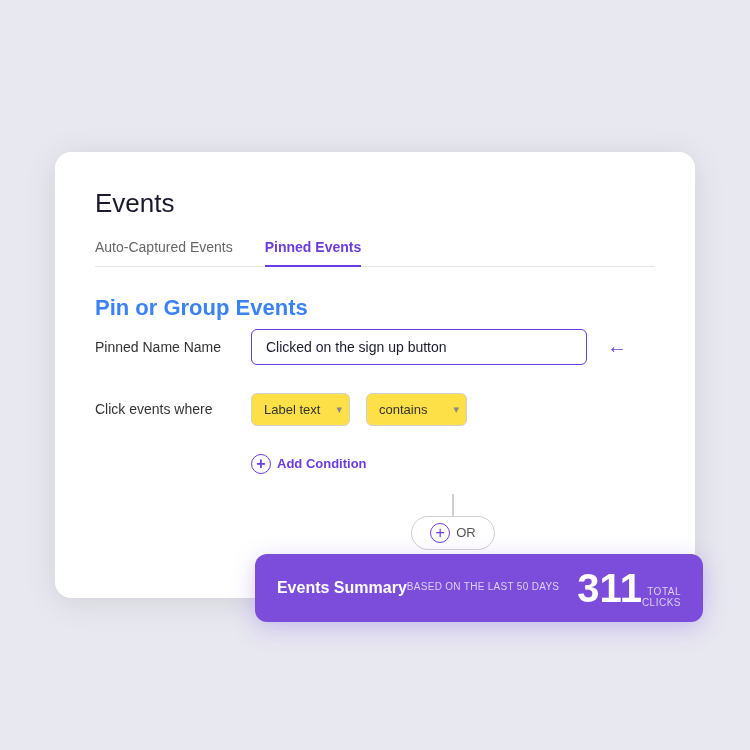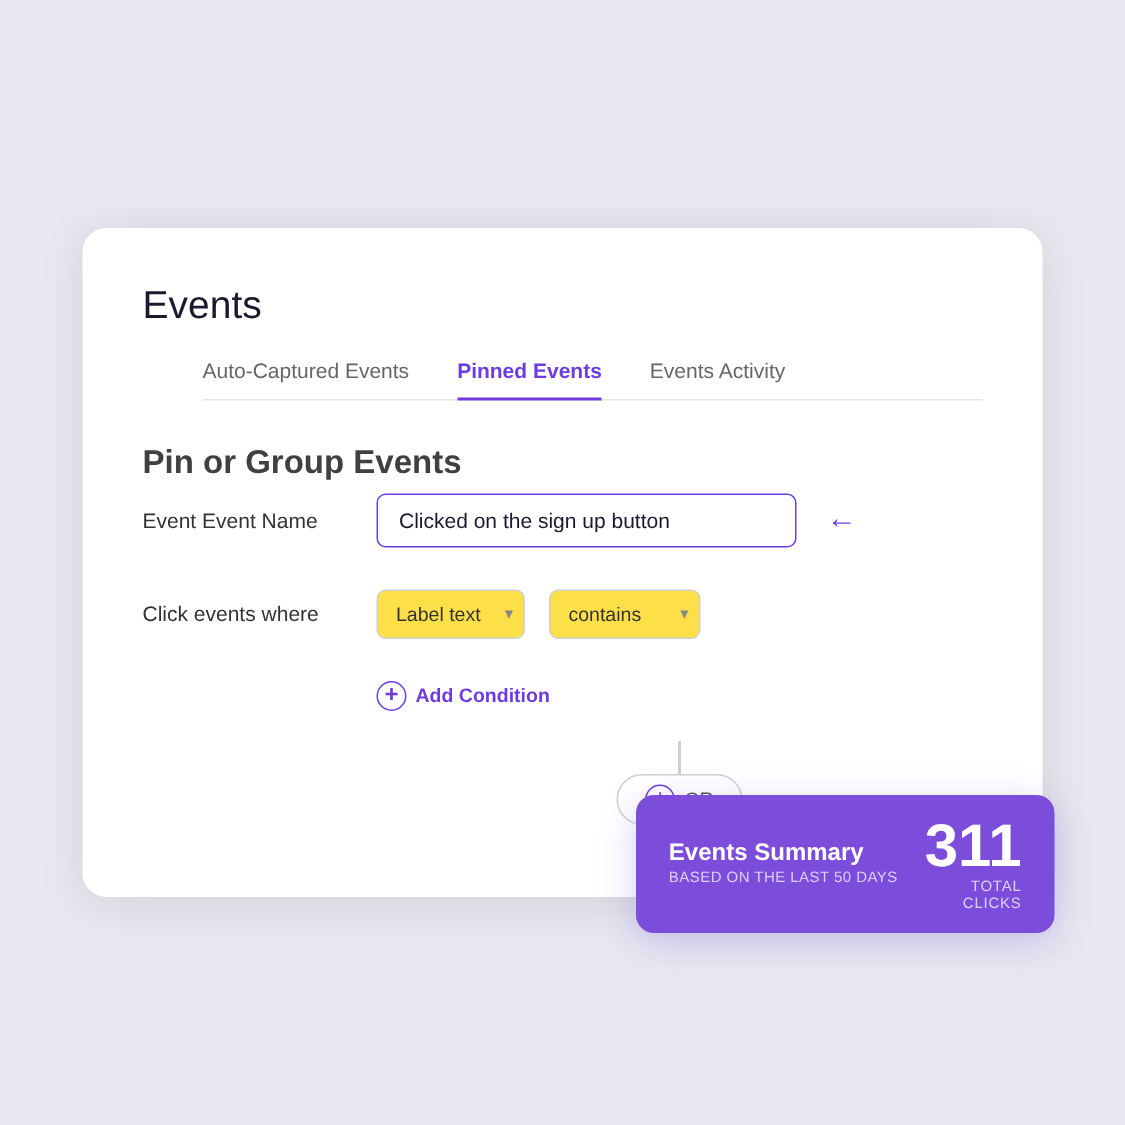--- a/index.html
+++ b/index.html
@@ -24,39 +24,38 @@
       font-size: 26px;
       font-weight: 400;
       color: #1a1a2e;
       margin-bottom: 20px;
     }
     .tabs {
       display: flex;
       gap: 32px;
       border-bottom: 1.5px solid #e5e5e5;
       margin-bottom: 28px;
-      margin-left: 40px;
     }
     .tab {
       font-size: 14px;
       color: #666;
       padding-bottom: 10px;
       cursor: pointer;
       border-bottom: 2.5px solid transparent;
       margin-bottom: -1.5px;
     }
     .tab.active {
       color: #6c3ce1;
       font-weight: 600;
       border-bottom: 2.5px solid #6c3ce1;
     }
     .section-title {
       font-size: 22px;
       font-weight: 700;
-      color: #404040;
+      color: #3b82f6;
       margin-bottom: 8px;
     }
     .section-desc {
       font-size: 13px;
       color: #888;
       margin-bottom: 28px;
     }
     .form-row {
       display: flex;
       align-items: center;
@@ -68,21 +67,21 @@
       color: #333;
       min-width: 140px;
       font-weight: 500;
     }
     .pinned-event-input {
       border: 1.5px solid #6c3ce1;
       border-radius: 6px;
       padding: 9px 14px;
       font-size: 14px;
       color: #1a1a2e;
-      width: 280px;
+      width: 336px;
       outline: none;
       background: #fff;
     }
     .arrow-indicator {
       color: #6c3ce1;
       font-size: 20px;
       margin-left: 4px;
     }
     .filter-select {
       border: 1.5px solid #d0d0d0;
@@ -170,36 +169,37 @@
       border-radius: 12px;
       padding: 14px 22px;
       display: flex;
       align-items: center;
       gap: 18px;
       box-shadow: 0 6px 24px rgba(108,60,225,0.25);
       z-index: 10;
     }
     .summary-label-block {
       display: flex;
-      flex-direction: column;
+      flex-direction: row;
+      text-align: right;
     }
     .summary-title {
       font-size: 16px;
       font-weight: 700;
       color: #fff;
     }
     .summary-subtitle {
       font-size: 10px;
       color: #ddd0f8;
       letter-spacing: 0.03em;
       margin-top: 2px;
     }
     .summary-count-block {
       display: flex;
-      flex-direction: column;
+      flex-direction: row;
       align-items: flex-end;
     }
     .summary-count {
       font-size: 40px;
       font-weight: 800;
       color: #fff;
       line-height: 1;
     }
     .summary-count-label {
       font-size: 10px;
@@ -211,27 +211,26 @@
   </style>
 </head>
 <body>
 
 <div class="card">
   <h1 class="page-title">Events</h1>
 
   <div class="tabs">
     <div class="tab">Auto-Captured Events</div>
     <div class="tab active">Pinned Events</div>
-    <div class="tab">Events Activity</div>
   </div>
 
   <h2 class="section-title">Pin or Group Events</h2>
 
   <div class="form-row">
-    <label class="form-label">Event Event Name</label>
+    <label class="form-label">Pinned Name Name</label>
     <input class="pinned-event-input" type="text" value="Clicked on the sign up button" style="">
     <span class="arrow-indicator">←</span>
   </div>
 
   <div class="form-row">
     <label class="form-label">Click events where</label>
     <div class="select-wrapper">
       <select class="filter-select">
         <option>Label text</option>
         <option>URL</option>

